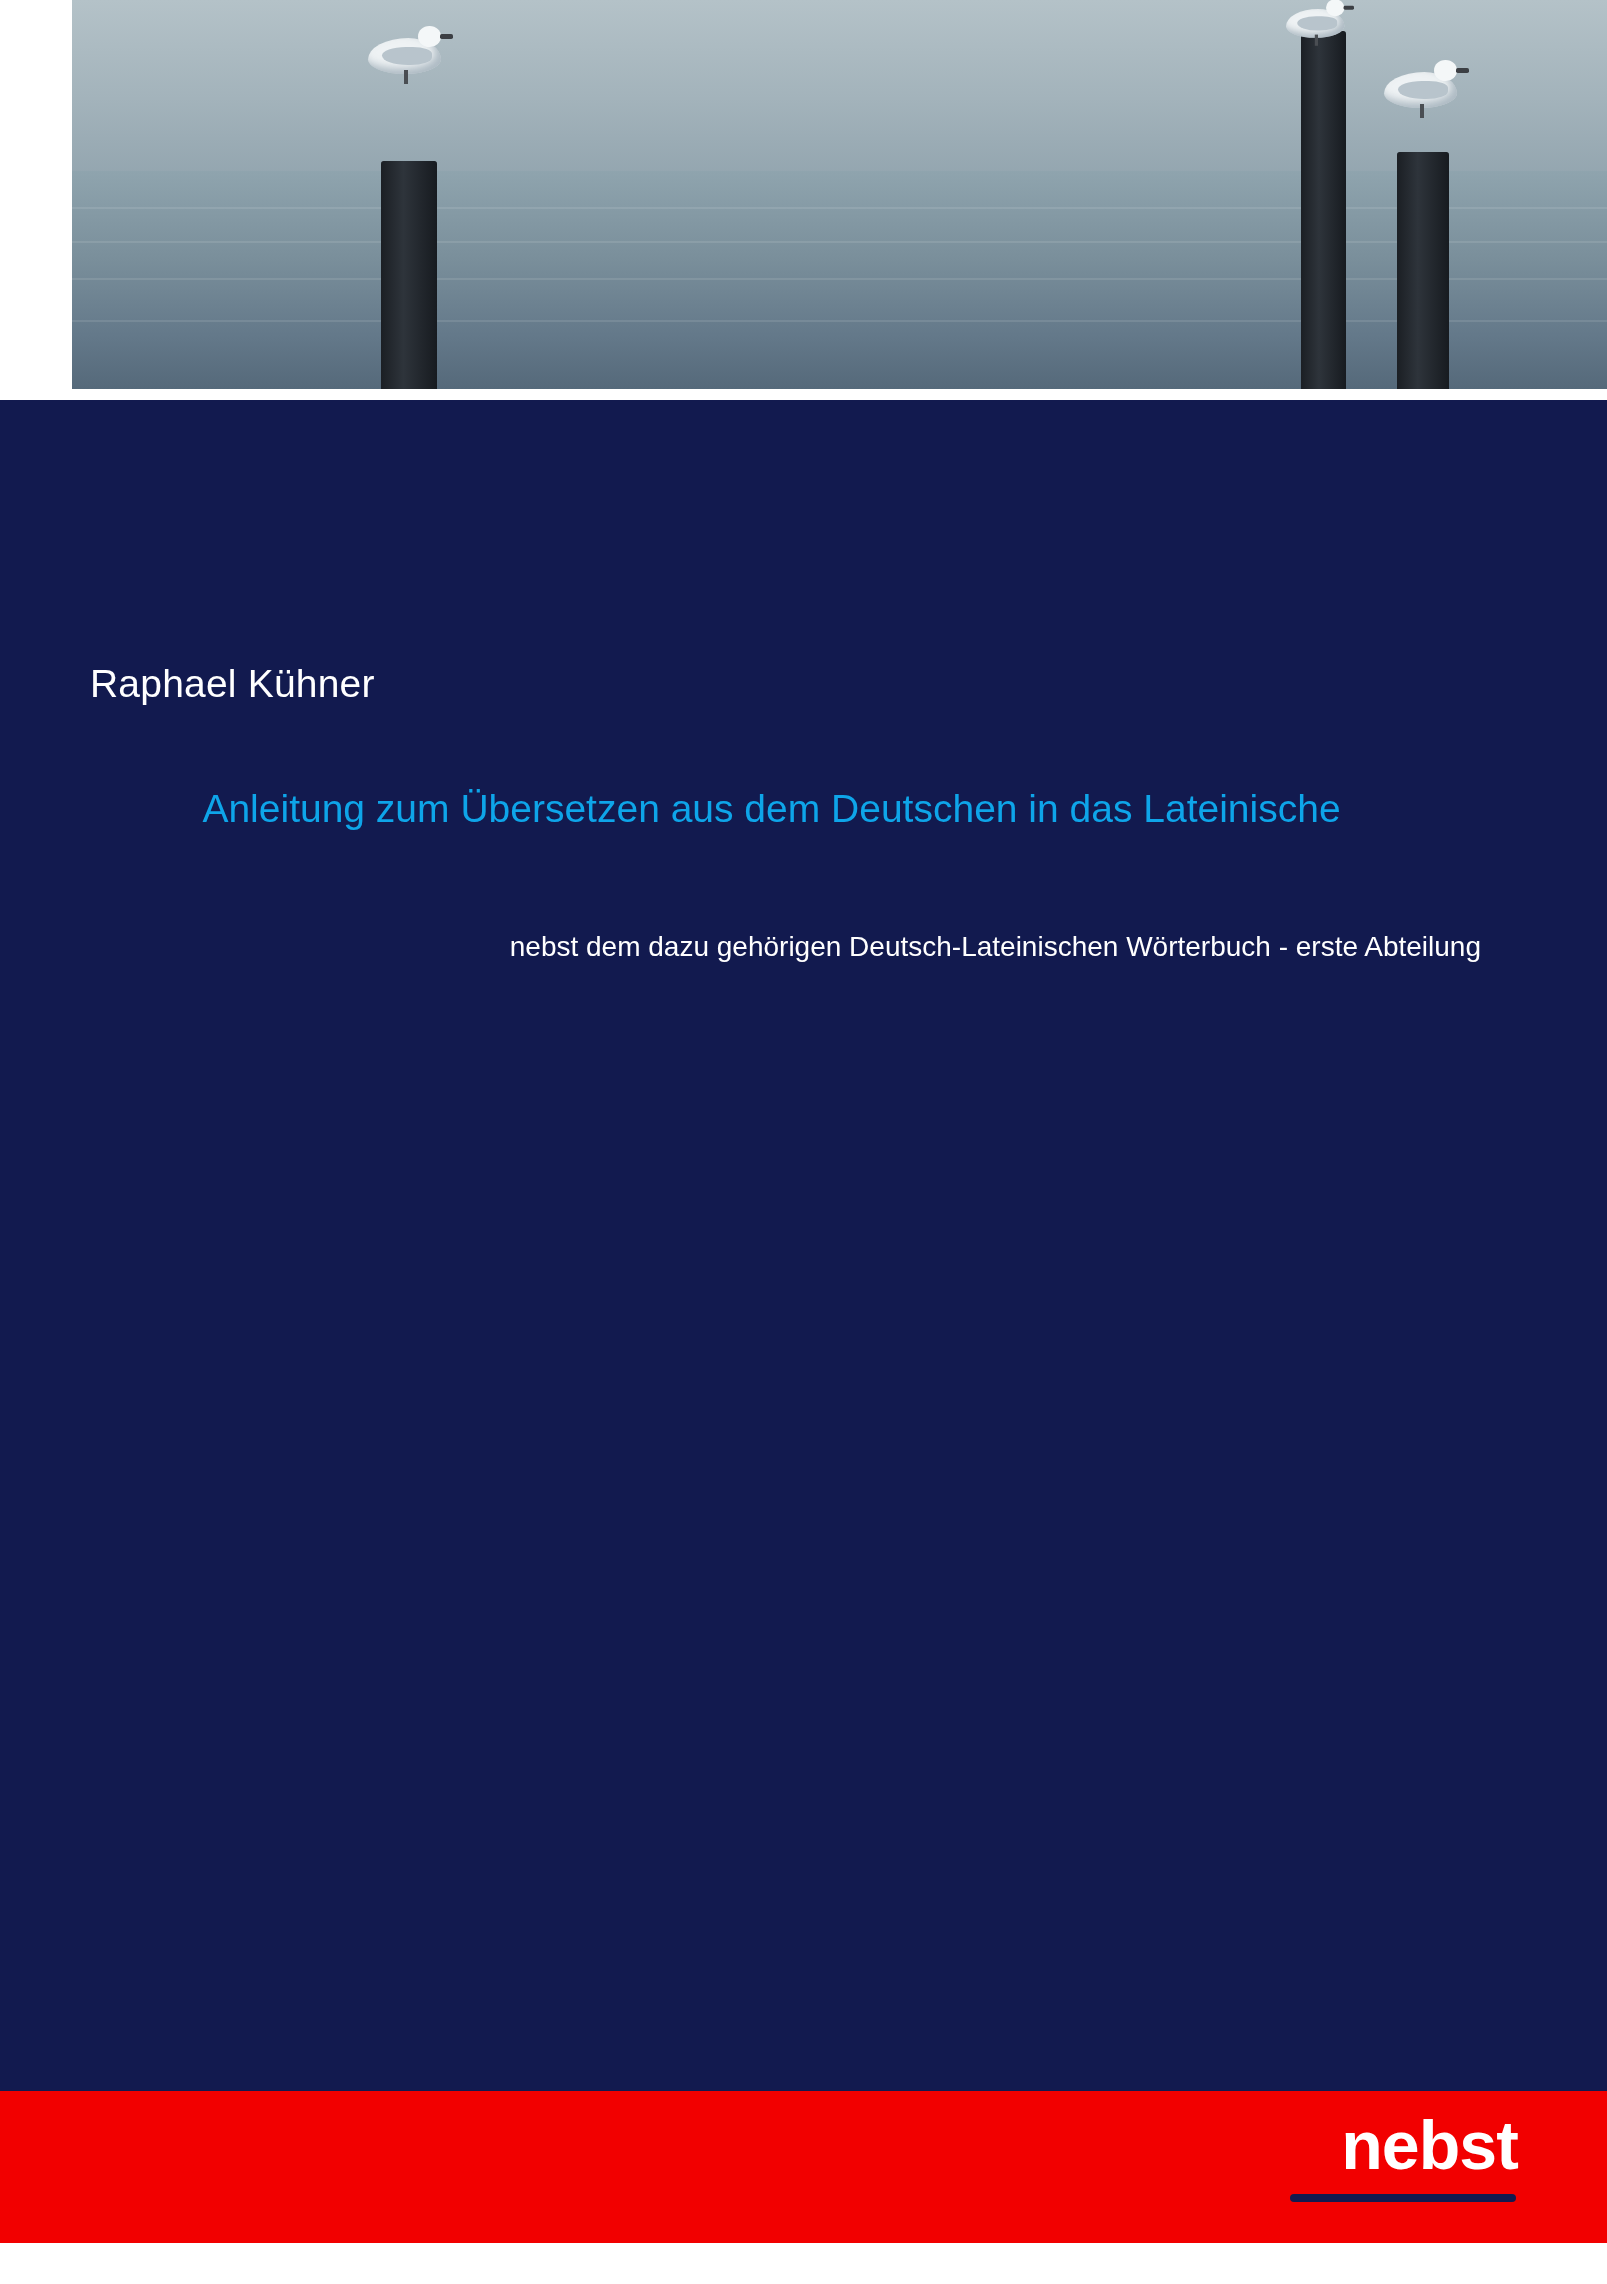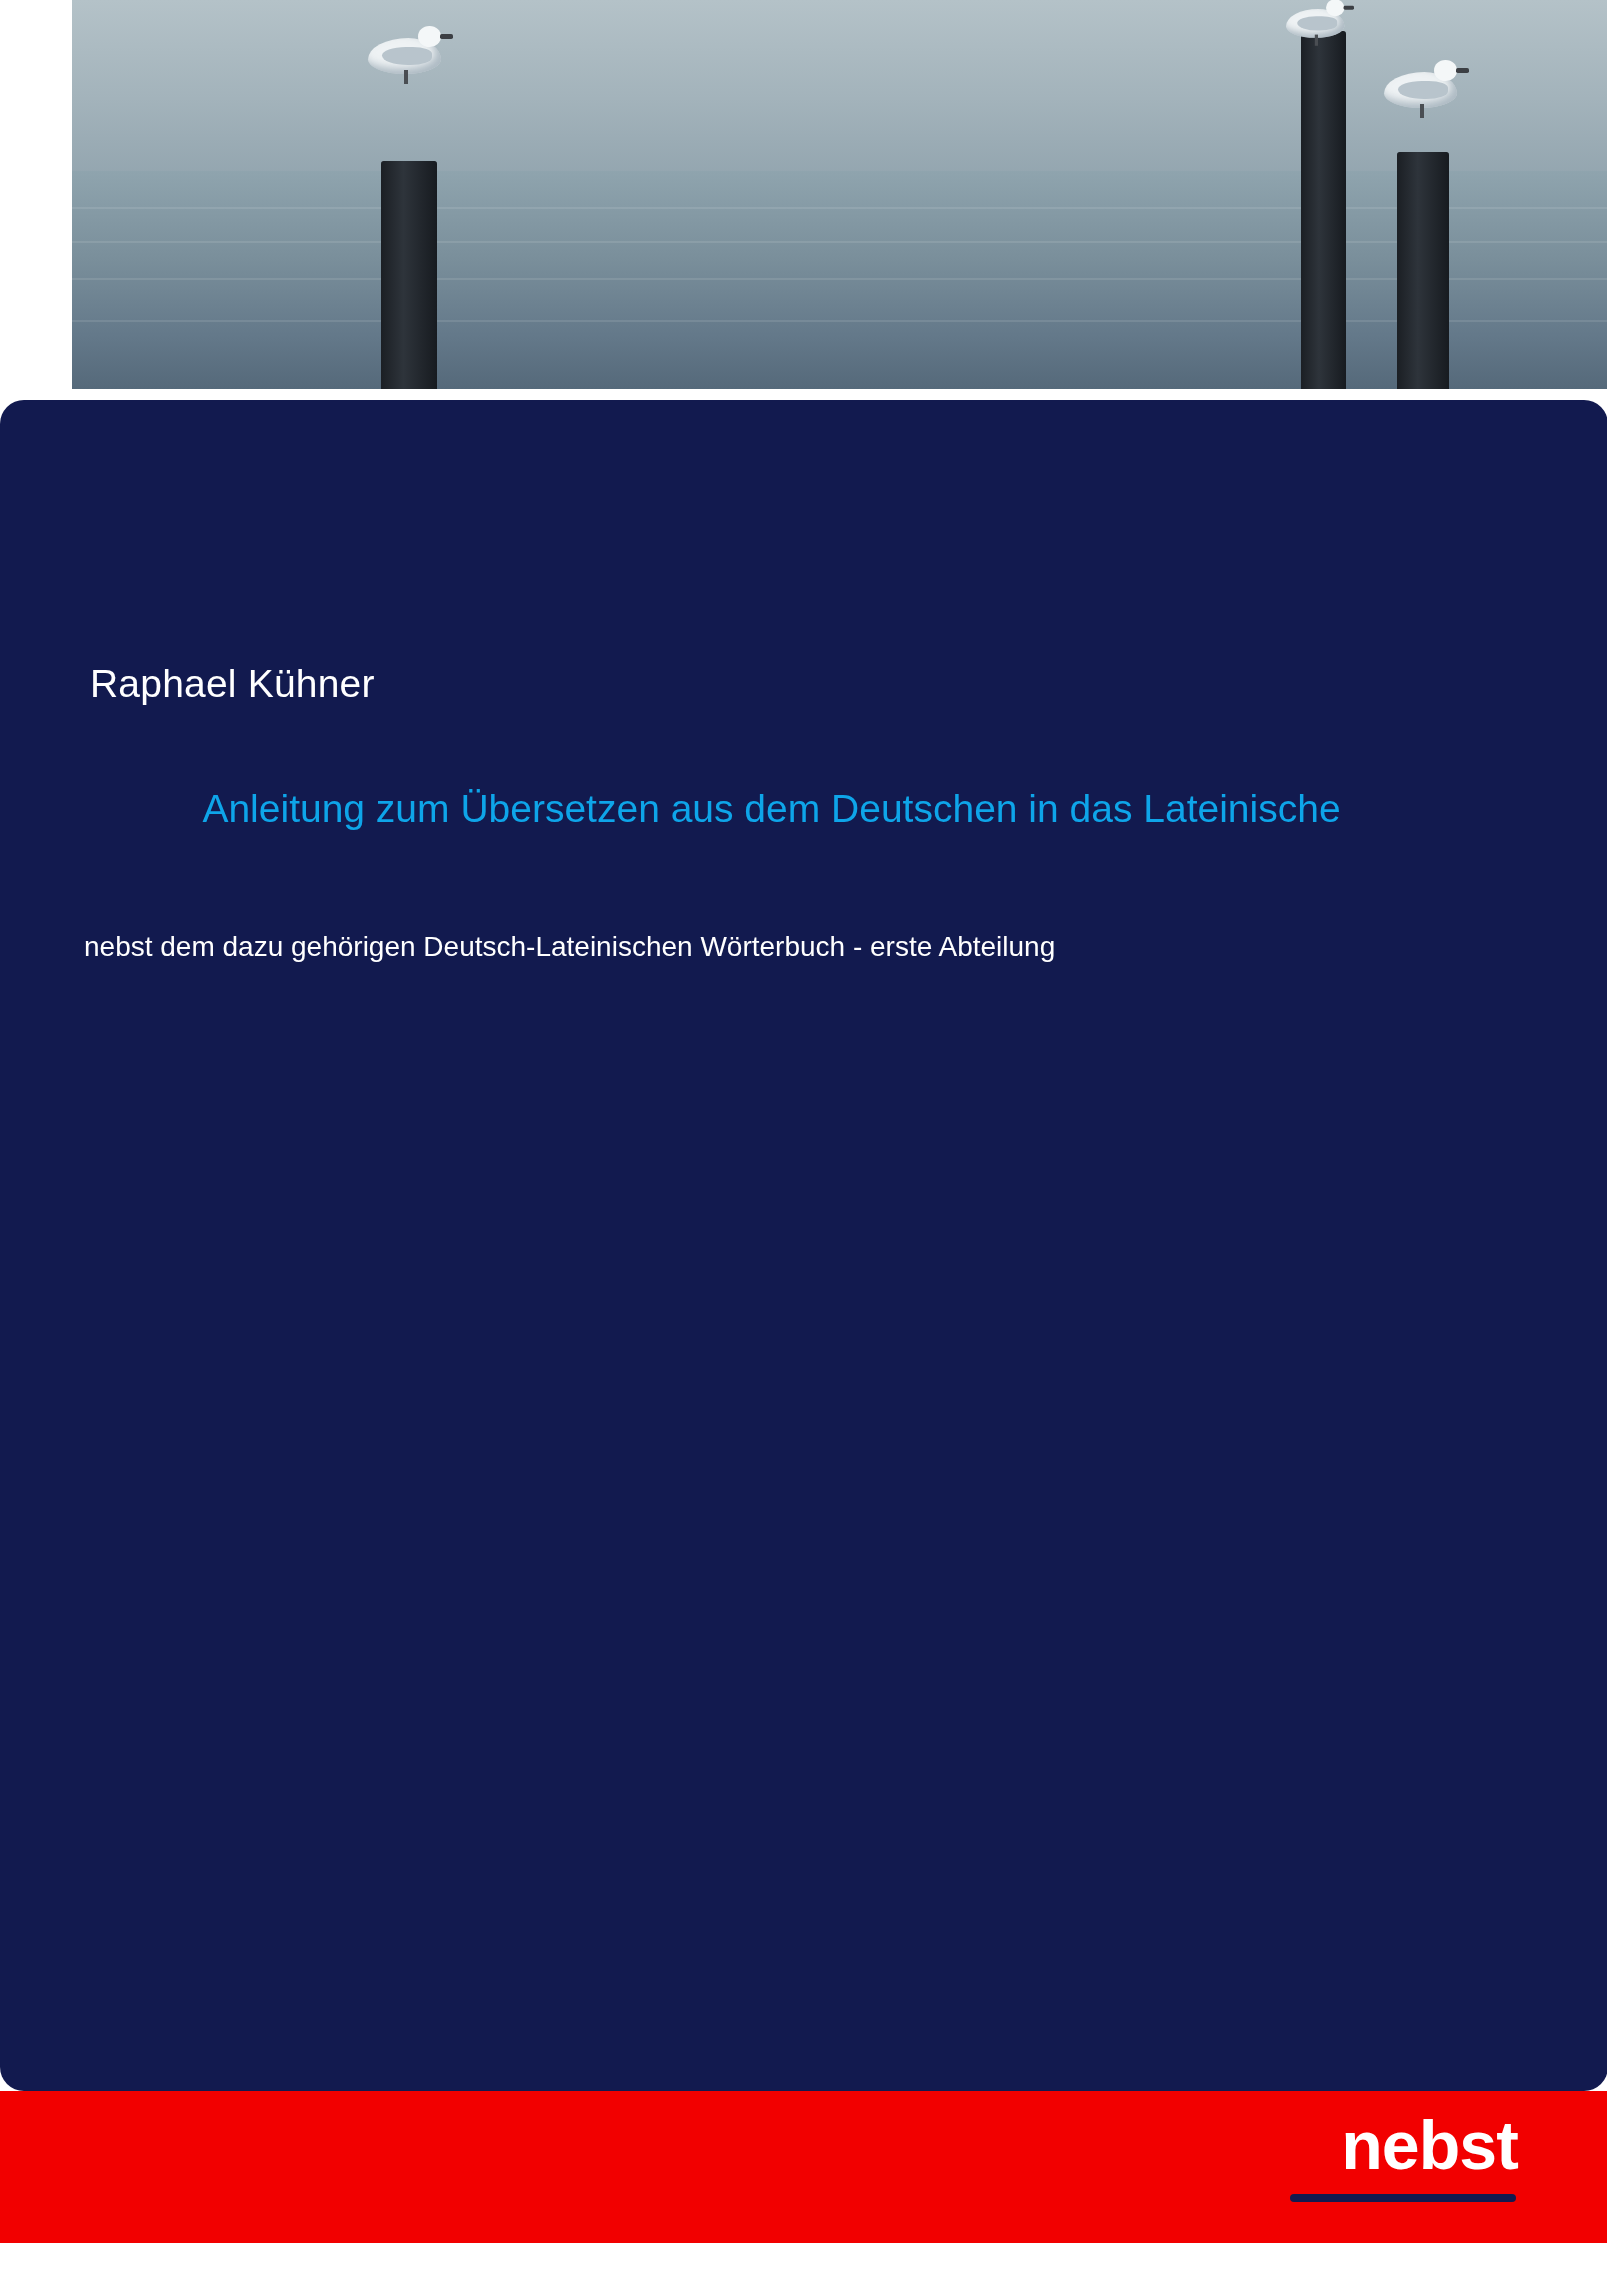--- a/index.html
+++ b/index.html
@@ -103,21 +103,20 @@
   .gull.g3 { left: 1312px; top: 72px; }
 
   
   .navy {
     position: absolute;
     left: 0;
     top: 400px;
     width: 1608px;
     height: 1691px;
     background: #121a4f;
-    border-radius: 24px;
   }
 
   .author {
     position: absolute;
     left: 90px;
     top: 262px;
     color: #ffffff;
     font-size: 39px;
     letter-spacing: 0.2px;
     white-space: nowrap;
@@ -134,20 +133,21 @@
     text-align: center;
   }
   .subtitle {
     position: absolute;
     left: 84px;
     top: 527px;
     width: 1397px;
     color: #ffffff;
     font-size: 28px;
     line-height: 1.4;
+    text-align: right;
   }
 
   
   .red-band {
     position: absolute;
     left: 0;
     top: 2091px;
     width: 1608px;
     height: 152px;
     background: #f20000;

